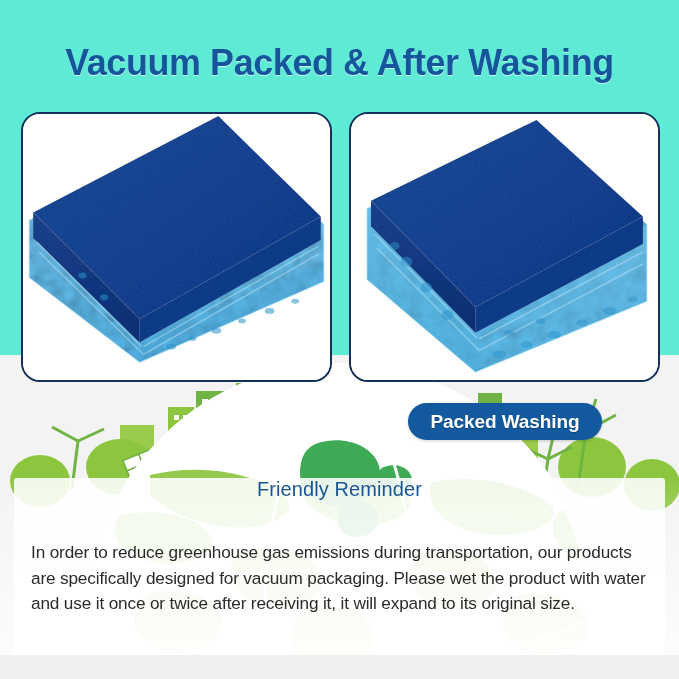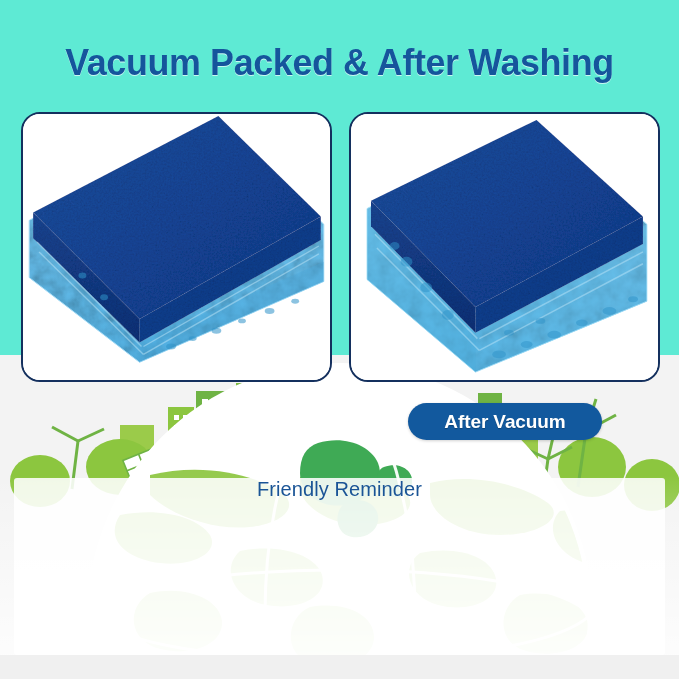--- a/index.html
+++ b/index.html
@@ -454,21 +454,22 @@
         <ellipse cx="56" cy="150" rx="6" ry="5"></ellipse>
         <ellipse cx="76" cy="176" rx="6" ry="5"></ellipse>
         <ellipse cx="98" cy="204" rx="6" ry="5"></ellipse>
         <ellipse cx="44" cy="134" rx="5" ry="4"></ellipse>
         <ellipse cx="160" cy="222" rx="5" ry="3"></ellipse>
         <ellipse cx="192" cy="210" rx="5" ry="3"></ellipse>
       </g>
     </svg>
   </div>
 
-  <div id="pill-right" class="pill">After Vacuum</div>
+  <div id="pill-right" class="pill">Packed Washing</div>
 
   <div id="reminder-panel">
     <div id="reminder-heading">Friendly Reminder</div>
+    <div id="reminder-body">In order to reduce greenhouse gas emissions during transportation, our products are specifically designed for vacuum packaging. Please wet the product with water and use it once or twice after receiving it, it will expand to its original size.</div>
   </div>
 
   <div id="bottom-strip"></div>
 
 </div>
 
 </body></html>

